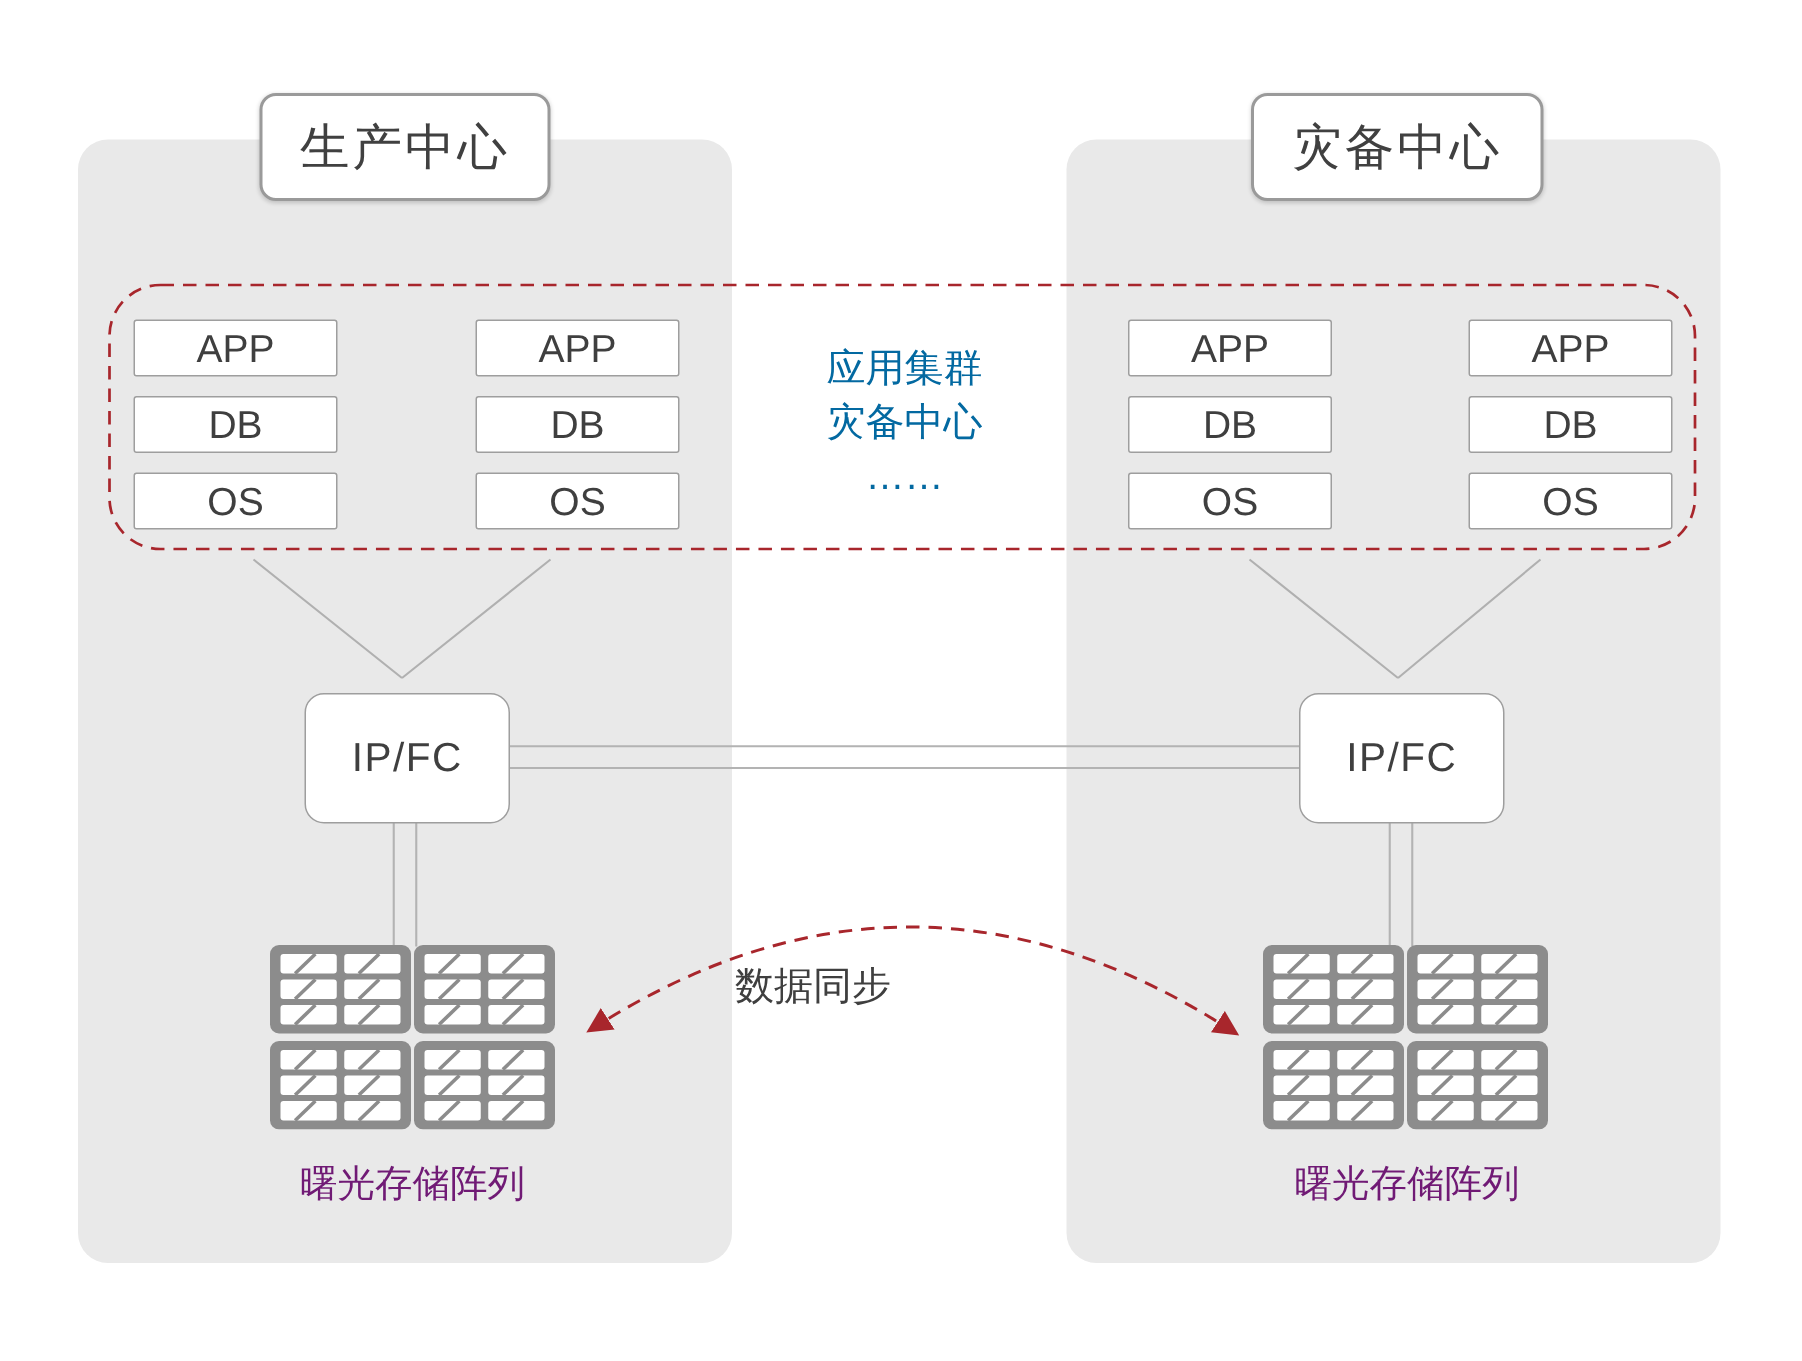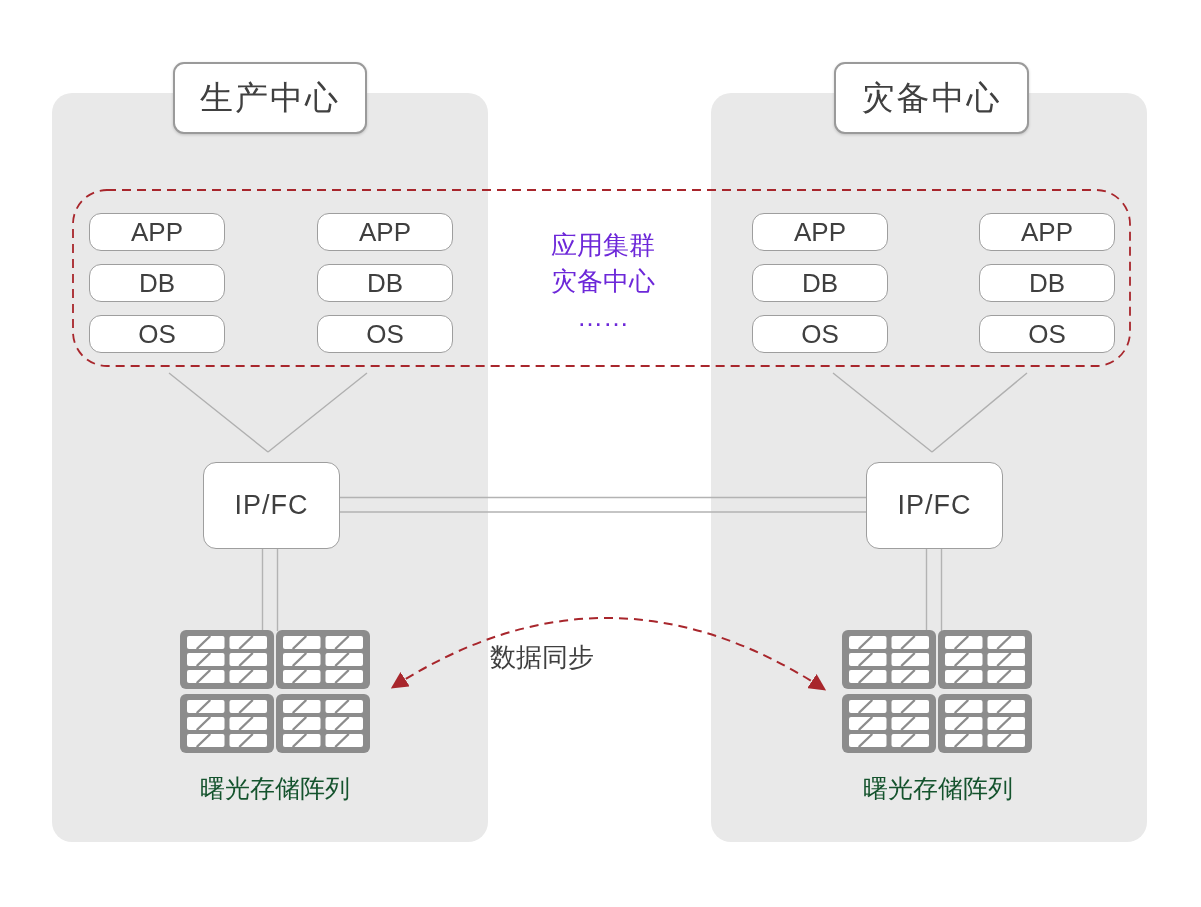--- a/index.html
+++ b/index.html
@@ -4,29 +4,29 @@
 <style>
   html,body{margin:0;padding:0;background:#ffffff;}
   body{font-family:"Liberation Sans","DejaVu Sans",sans-serif;}
   #canvas{position:relative;width:1201px;height:907px;background:#ffffff;overflow:hidden;}
   .panel{position:absolute;background:#e9e9e9;border-radius:20px;}
   .overlay{position:absolute;left:0;top:0;}
   .titlebox{position:absolute;background:#ffffff;border:2px solid #9a9a9a;border-radius:11px;
             box-shadow:0 1px 3px rgba(0,0,0,0.18);color:#404040;font-weight:normal;font-size:33px;
             letter-spacing:2px;text-align:left;display:flex;align-items:center;justify-content:center;}
   .node{position:absolute;width:134px;height:36px;background:#ffffff;border:1.5px solid #9e9e9e;
-        border-radius:12px;color:#3f3f3f;font-size:26px;text-align:center;
+        border-radius:2px;color:#3f3f3f;font-size:26px;text-align:center;
         display:flex;align-items:center;justify-content:center;}
   .ipfc{position:absolute;width:135px;height:85px;background:#ffffff;border:1.5px solid #9e9e9e;
         border-radius:13px;color:#3f3f3f;font-size:27px;letter-spacing:1px;text-align:right;
         display:flex;align-items:center;justify-content:center;}
-  .note{position:absolute;left:478px;top:227px;width:250px;text-align:center;color:#6d28d9;
+  .note{position:absolute;left:478px;top:227px;width:250px;text-align:center;color:#0369a1;
         font-size:26px;line-height:36px;}
   .storage{position:absolute;}
-  .storelabel{position:absolute;width:240px;text-align:center;color:#14532d;font-size:25px;}
+  .storelabel{position:absolute;width:240px;text-align:center;color:#701a75;font-size:25px;}
   .synclabel{position:absolute;left:490px;top:640px;width:226px;text-align:left;color:#3f3f3f;font-size:26px;}
   .dashrect{fill:none;stroke:#a8262c;stroke-width:1.8;stroke-dasharray:9 6;}
   .thin{fill:none;stroke:#b0b0b0;stroke-width:1.4;}
   .thin2{fill:none;stroke:#b3b3b3;stroke-width:1.4;}
   .syncarc{fill:none;stroke:#a8262c;stroke-width:2;stroke-dasharray:9 6;}
 </style>
 </head>
 <body>
 
 <div id="canvas">

